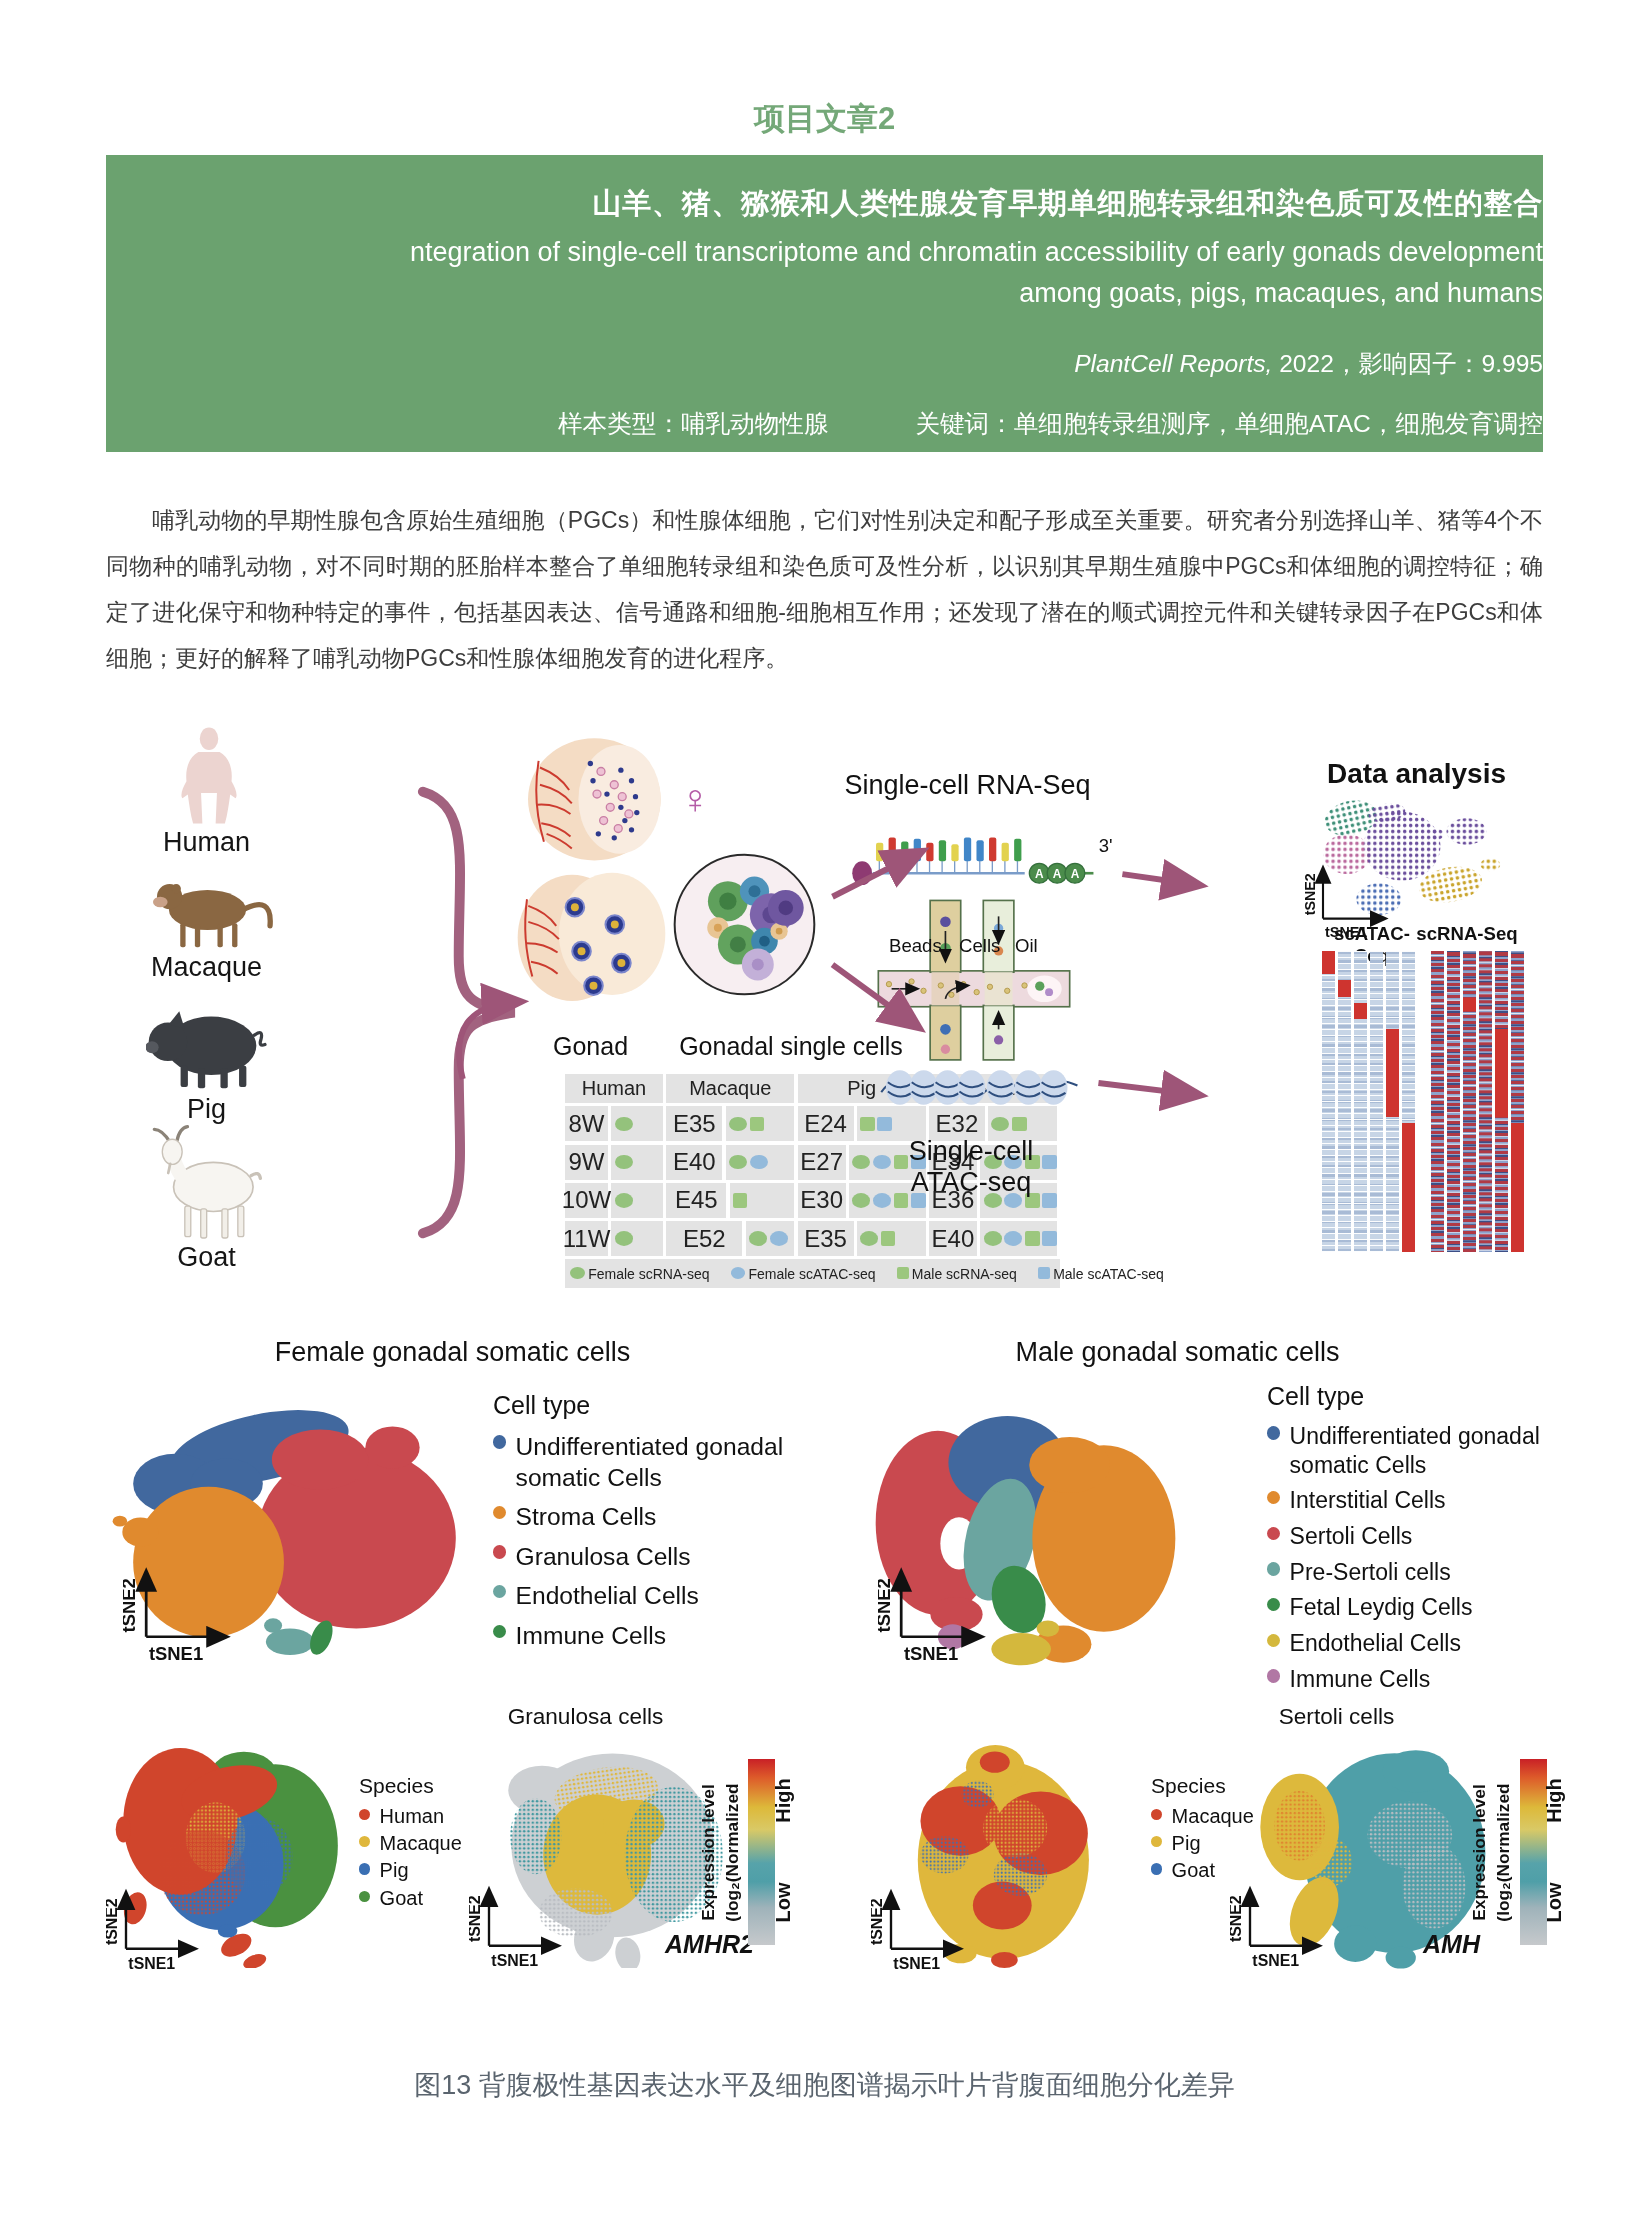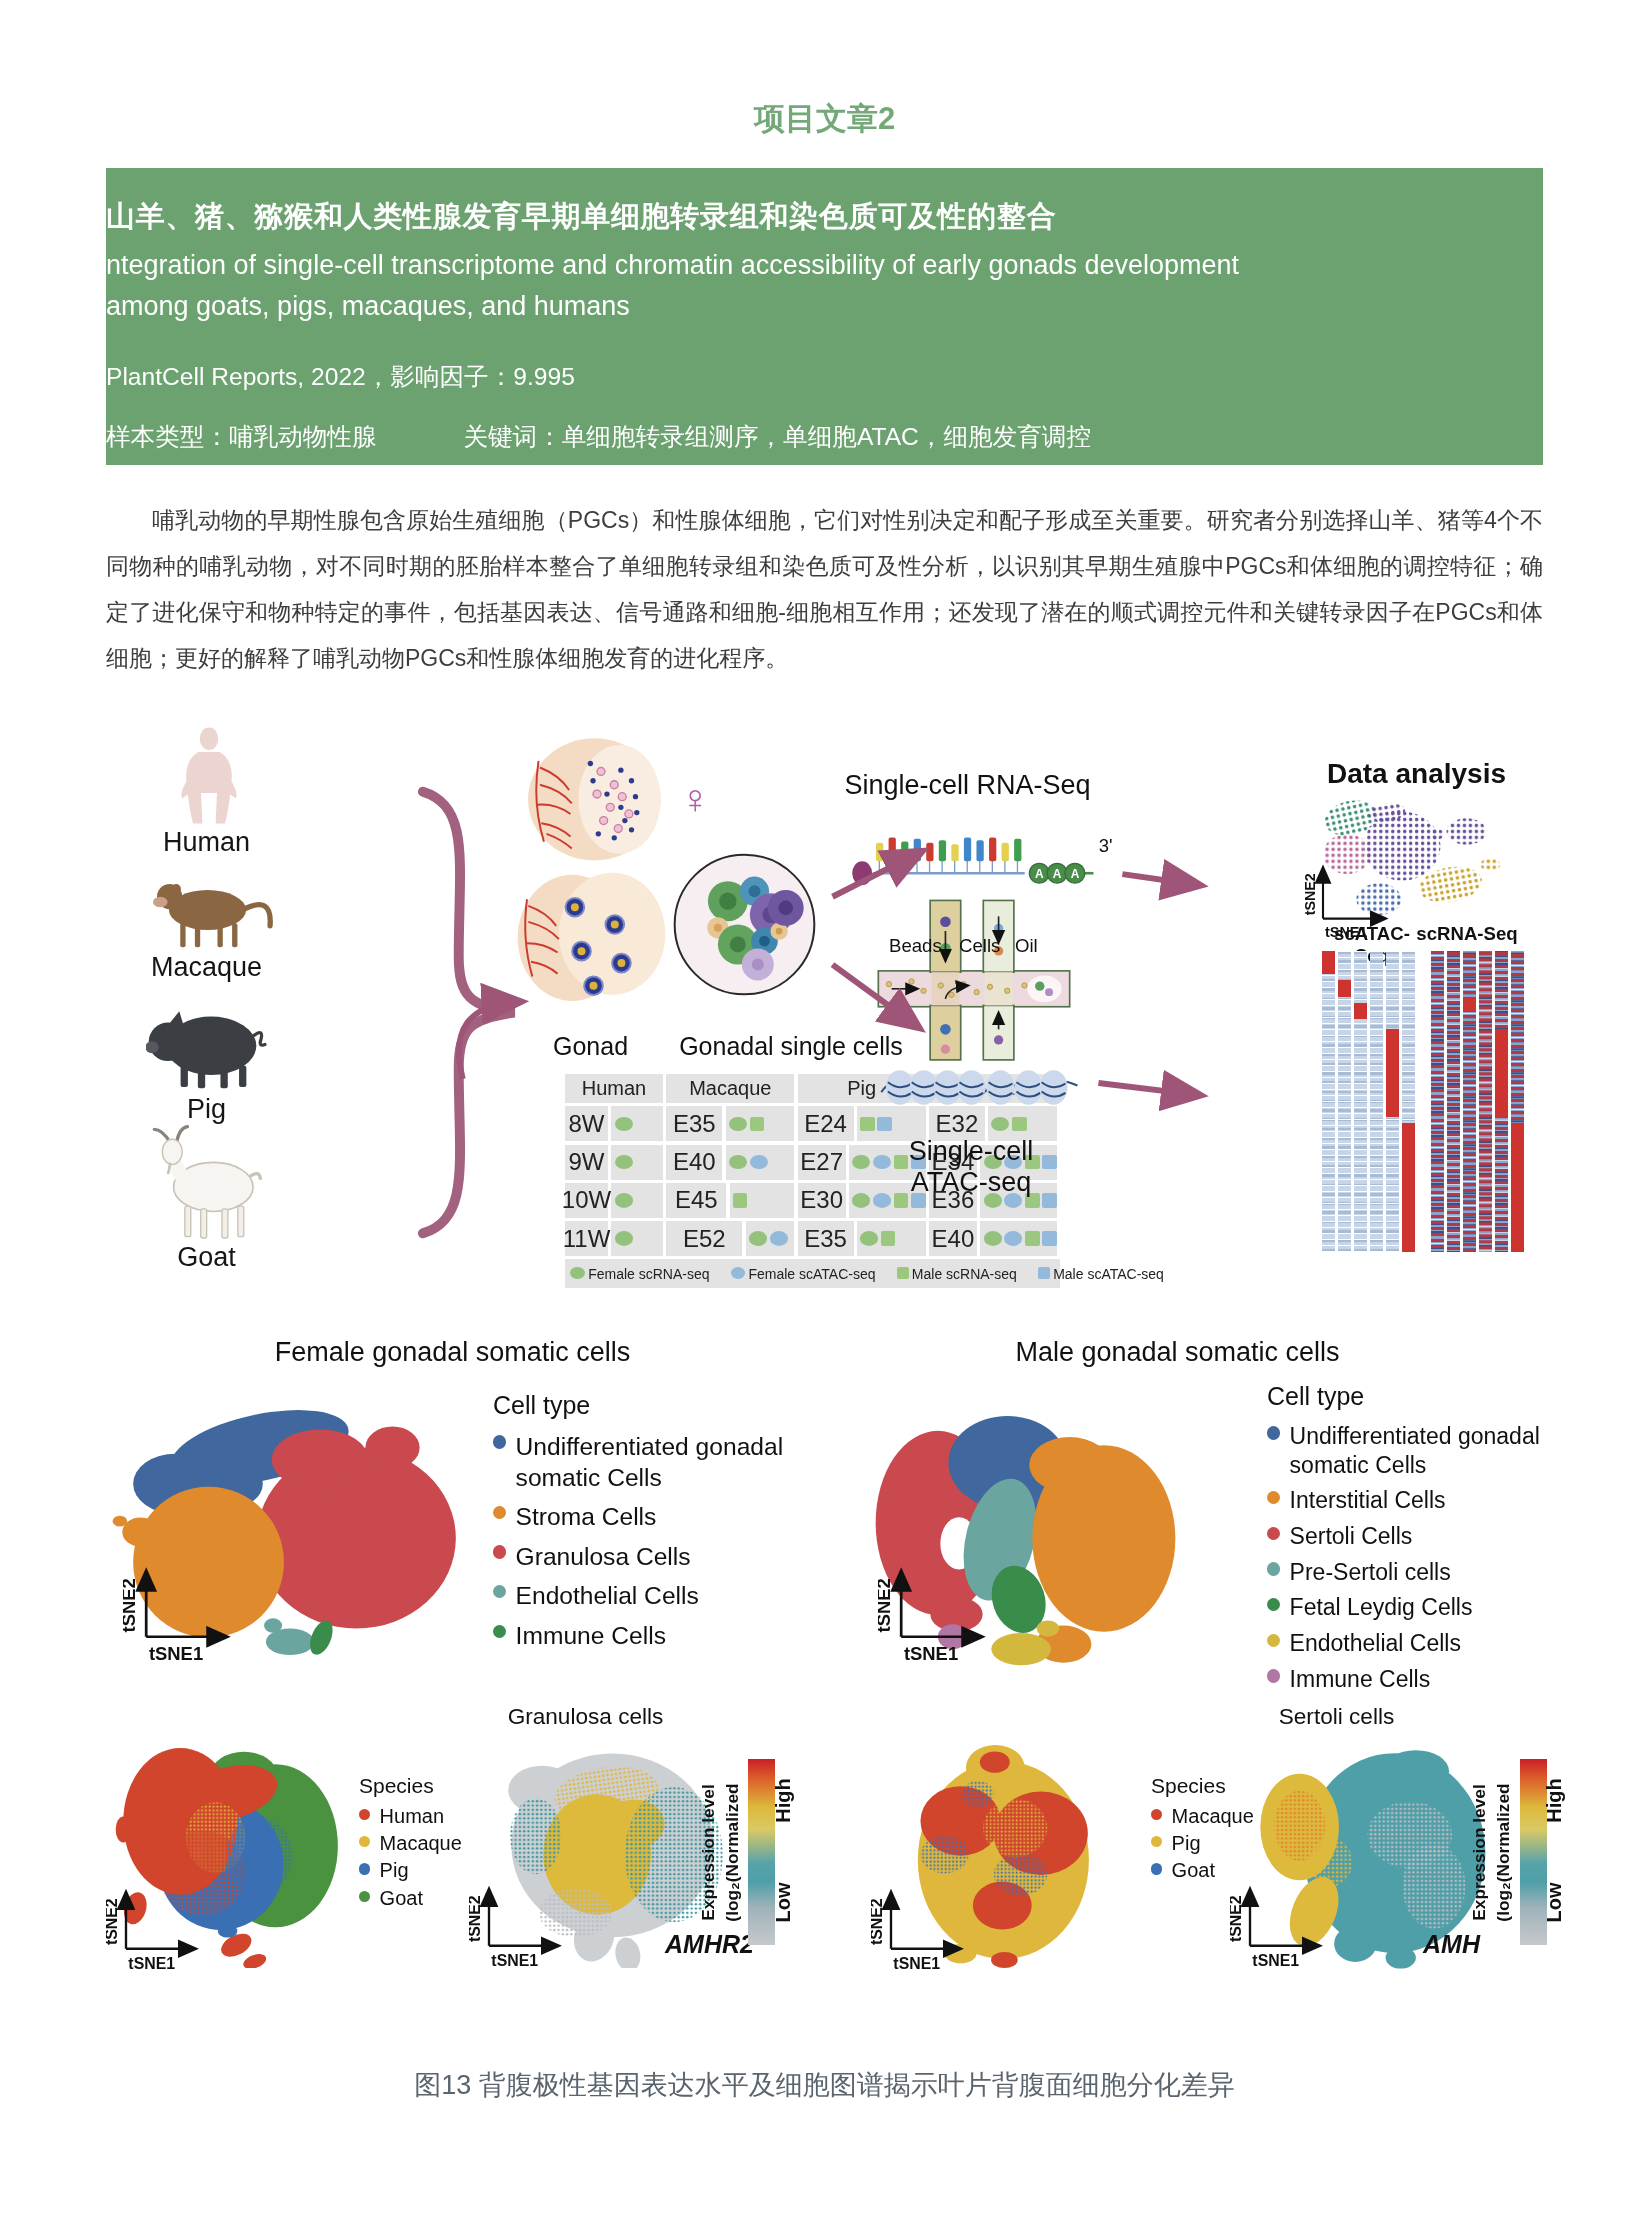--- a/index.html
+++ b/index.html
@@ -3,25 +3,25 @@
 <meta charset="utf-8">
 <style>
   html,body{margin:0;padding:0;background:#fff;}
   .page{position:relative;width:1649px;height:2239px;background:#ffffff;
         font-family:"Liberation Sans","DejaVu Sans",sans-serif;color:#1a1a1a;overflow:hidden;}
   .abs{position:absolute;}
   .ctr{text-align:center;}
 
   
   .proj-tag{left:0;top:98px;width:1649px;text-align:center;font-size:31px;font-weight:bold;color:#74a878;}
-  .banner{left:106px;top:168px;width:1437px;height:297px;background:#6ba26f;color:#ffffff;text-align:left;}
+  .banner{left:106px;top:155px;width:1437px;height:297px;background:#6ba26f;color:#ffffff;text-align:right;}
   .banner-zh{padding-top:29px;font-size:29px;font-weight:bold;letter-spacing:0.7px;}
   .banner-en{margin-top:8px;font-size:27px;line-height:41px;font-weight:400;}
   .banner-journal{margin-top:33px;font-size:24.6px;}
-  .banner-journal .jn{}
+  .banner-journal .jn{font-style:italic;}
   .banner-meta{margin-top:27px;font-size:24.6px;}
   .meta-gap{margin-left:80px;}
 
   
   .abstract{left:106px;top:497px;width:1437px;font-size:23px;line-height:46px;color:#3d3d3d;
             text-align:justify;text-indent:2em;}
 
   
   .flabel{position:absolute;font-size:25px;color:#111;}
   .animal-label{position:absolute;font-size:27px;color:#151515;text-align:center;}

